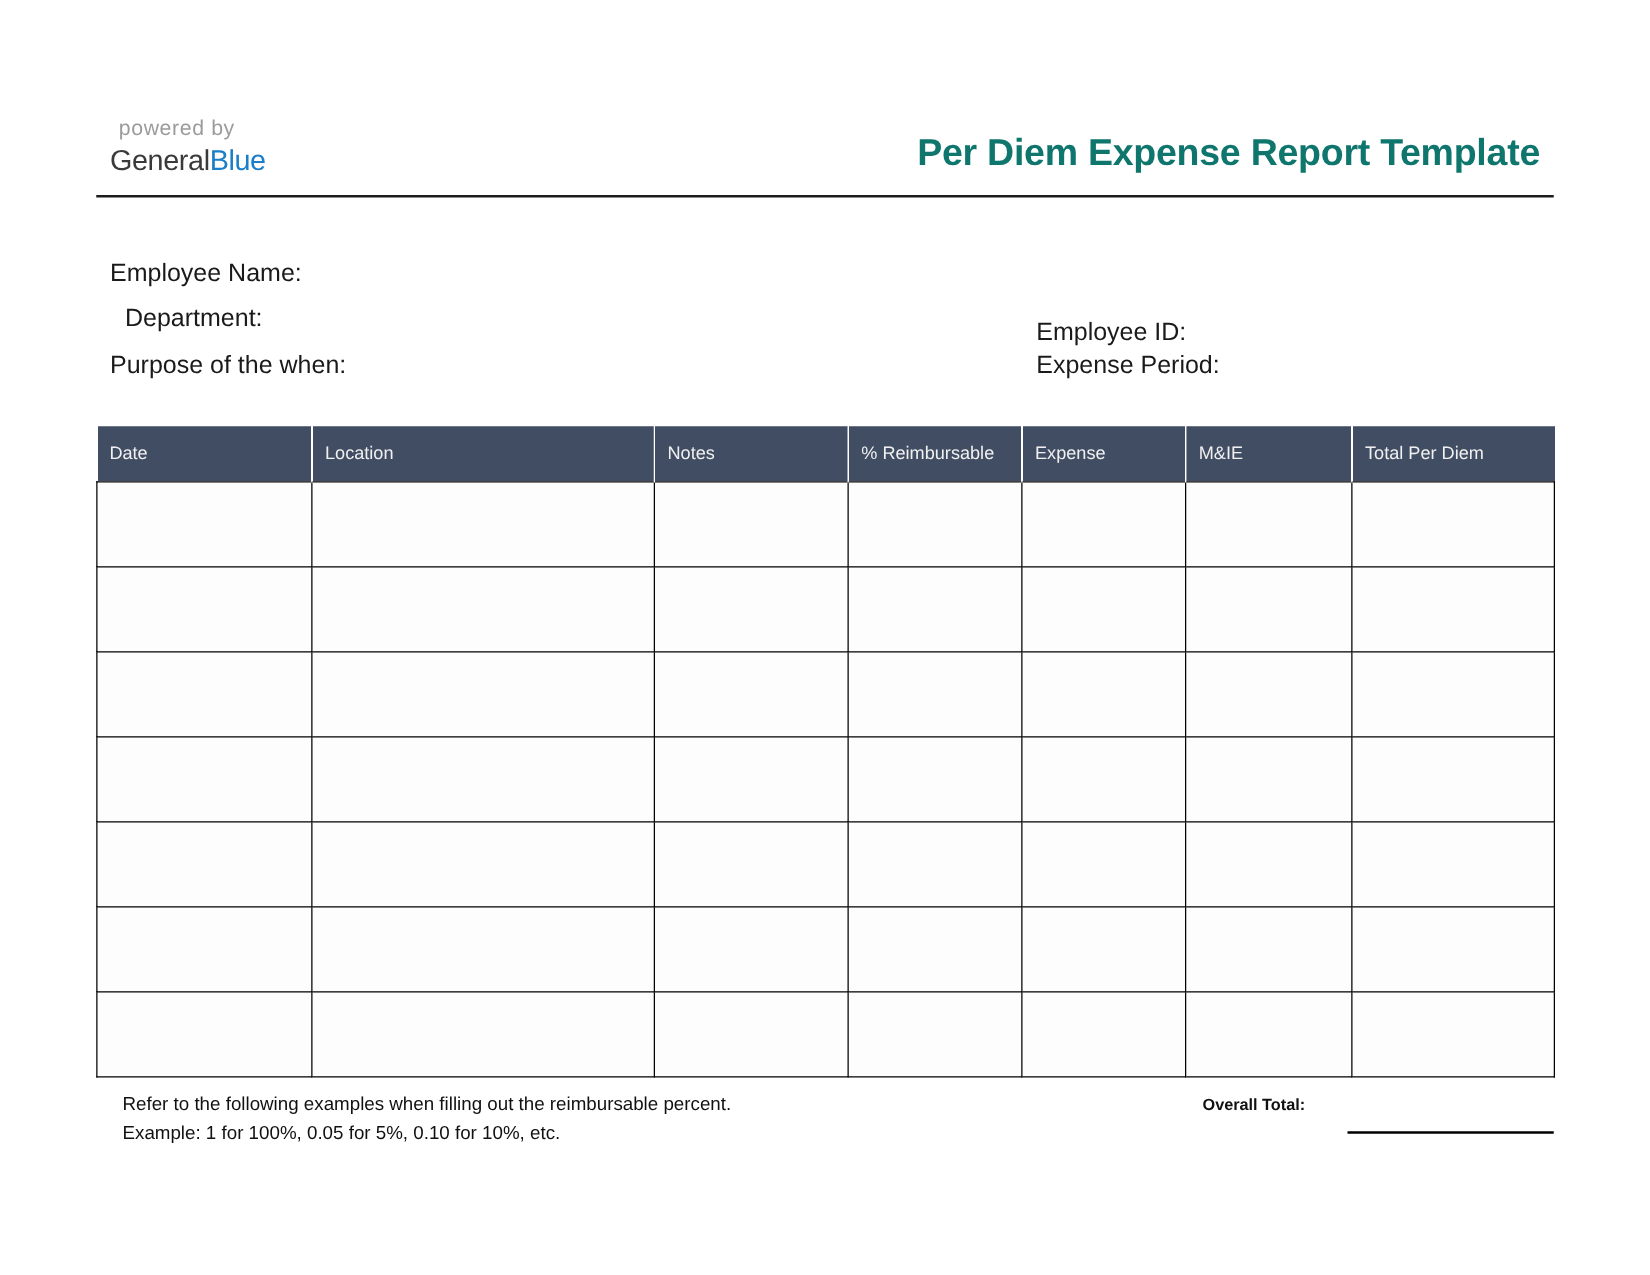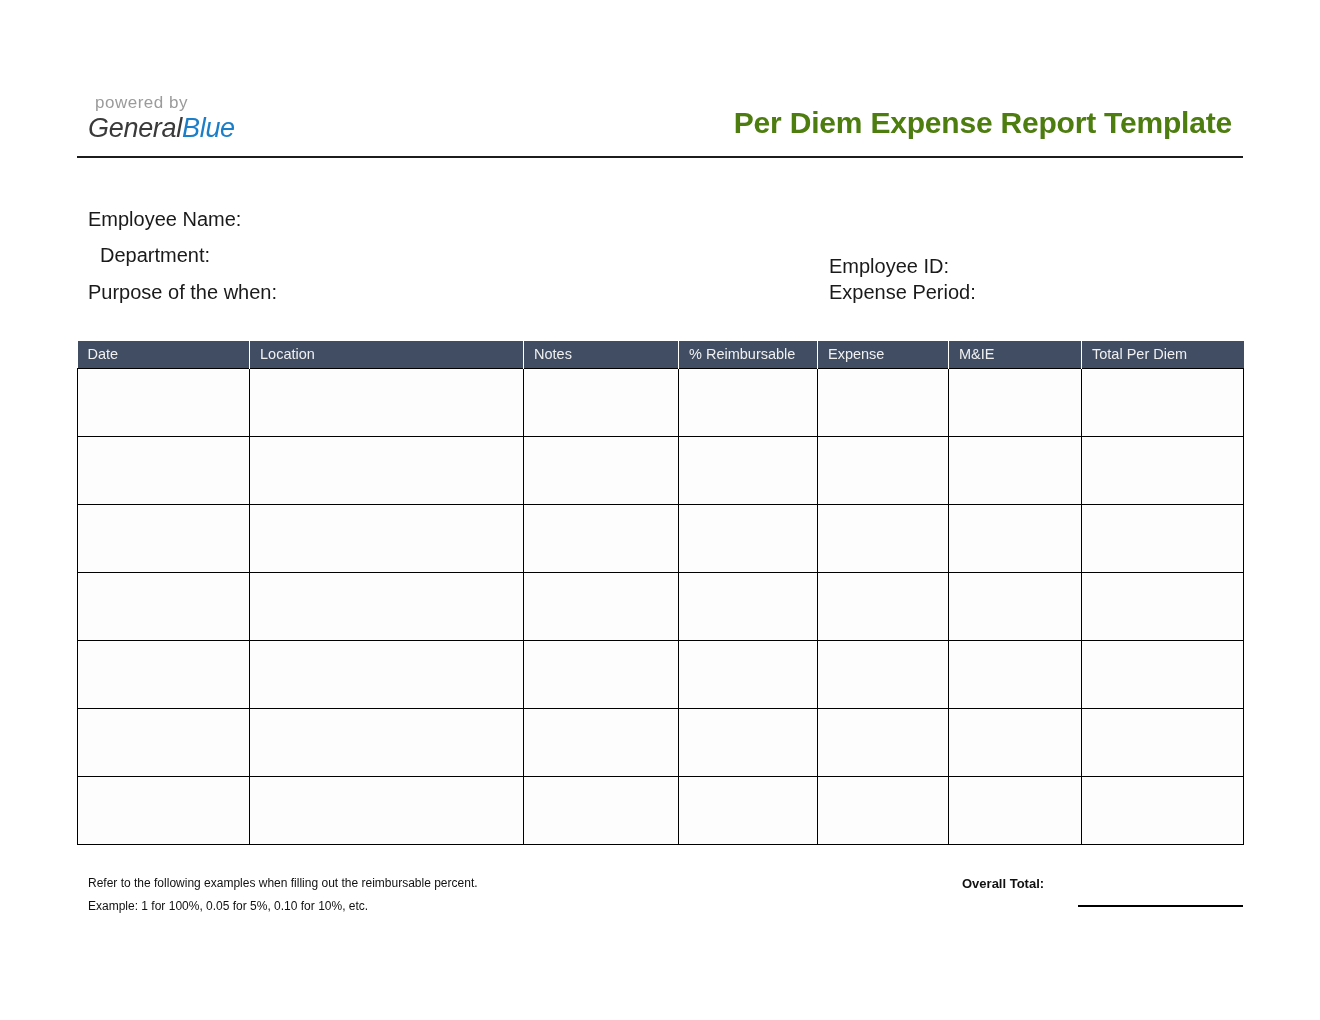--- a/index.html
+++ b/index.html
@@ -12,28 +12,28 @@
     overflow: hidden;
   }
   .page { position: absolute; inset: 0; background: #ffffff; }
 
   
   .logo { position: absolute; left: 88px; top: 93px; }
   .powered-by {
     font-size: 17px; color: #9b9b9b;
     margin-left: 7px; letter-spacing: 0.5px;
   }
-  .brand { font-size: 27px; line-height: 30px; letter-spacing: -0.3px; font-style: italic; }
+  .brand { font-size: 23px; line-height: 30px; letter-spacing: -0.3px; }
   .brand-dark { color: var(--brand-dark, #3a3a3a); }
   .brand-blue { color: var(--brand-blue, #1b7ec8); }
 
   
   .doc-title {
     position: absolute; top: 106px; right: 88px;
-    font-size: 30px; font-weight: bold; color: #4d7c0f;
+    font-size: 30px; font-weight: bold; color: #0f766e;
     letter-spacing: -0.2px;
   }
 
   
   .header-rule {
     position: absolute; left: 77px; top: 156px; width: 1166px;
     border-top: 2px solid #1c1c1c;
   }
 
   
@@ -46,21 +46,21 @@
 
   
   table.per-diem {
     position: absolute; left: 77px; top: 341px; width: 1166px;
     border-collapse: collapse; table-layout: fixed;
   }
   table.per-diem th {
     background: var(--header-bg, #404d63);
     color: var(--header-fg, #f0f0f0);
     font-weight: normal; font-size: 14.5px;
-    text-align: left; padding: 0 10px; height: 27px;
+    text-align: left; padding: 0 10px; height: 44px;
     border-right: 1px solid #ffffff;
     white-space: nowrap; overflow: hidden;
   }
   table.per-diem th:last-child { border-right: none; }
   table.per-diem td {
     border: 1px solid #000000;
     background: #fdfdfd;
     height: 68px;
     padding: 4px 8px;
     font-size: 14.5px;
@@ -69,22 +69,22 @@
   table.per-diem col.c0 { width: 172px; }
   table.per-diem col.c1 { width: 274px; }
   table.per-diem col.c2 { width: 155px; }
   table.per-diem col.c3 { width: 139px; }
   table.per-diem col.c4 { width: 131px; }
   table.per-diem col.c5 { width: 133px; }
   table.per-diem col.c6 { width: 162px; }
 
   
   .footer-note {
-    position: absolute; left: 88px; top: 872px;
-    font-size: 12px; line-height: 23px; color: #111111;
+    position: absolute; left: 98px; top: 872px;
+    font-size: 15px; line-height: 23px; color: #111111;
   }
   .overall-total-label {
     position: absolute; left: 962px; top: 876px;
     font-size: 13px; font-weight: bold; color: #111111;
   }
   .overall-total-line {
     position: absolute; left: 1078px; top: 905px; width: 165px;
     border-top: 2px solid #000000;
   }
 </style>

